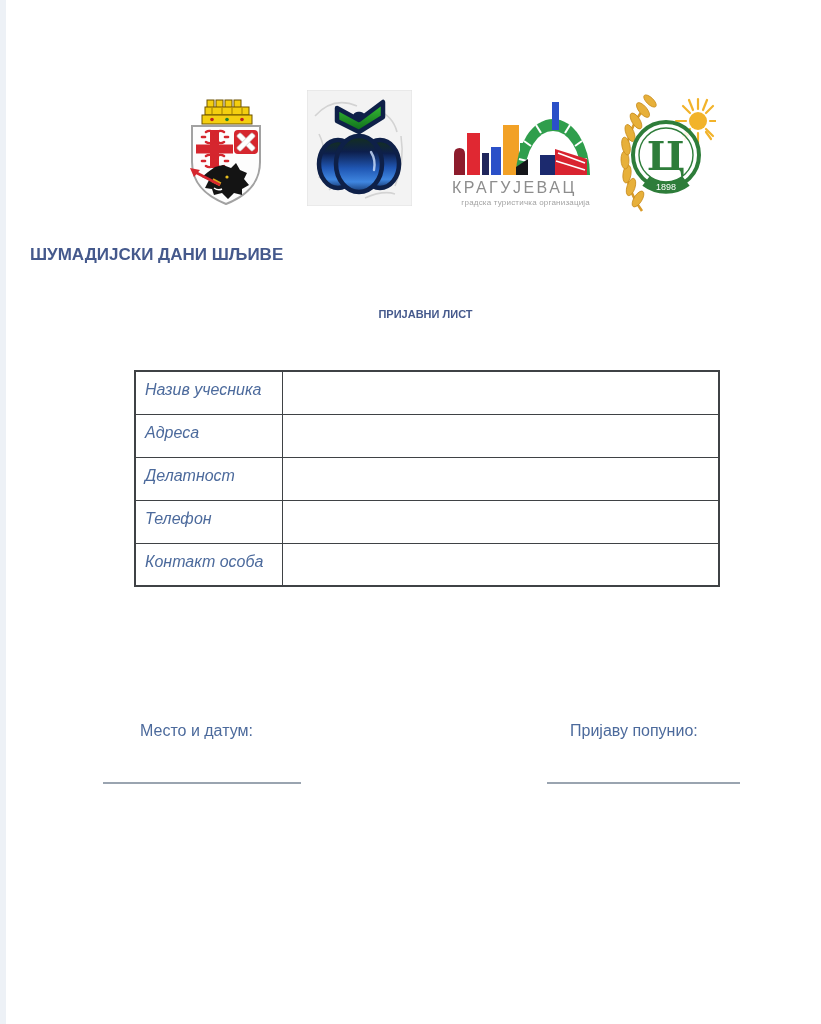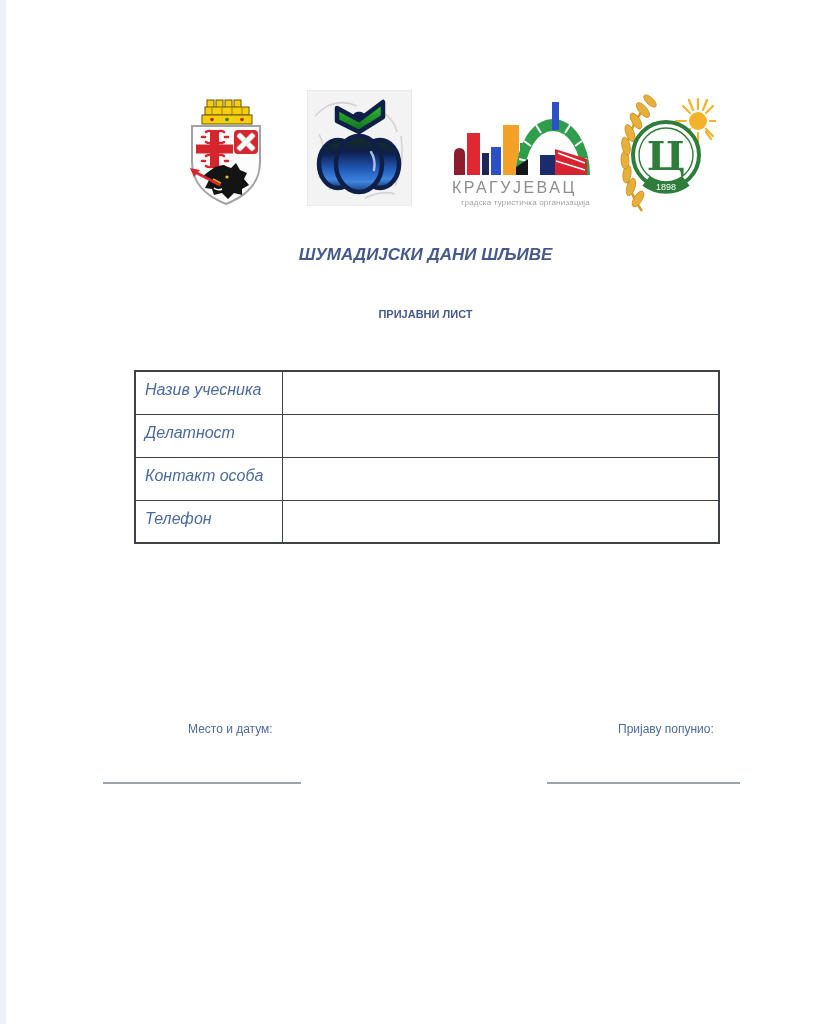--- a/index.html
+++ b/index.html
@@ -17,37 +17,37 @@
   .logo{position:absolute;}
   .logo svg{display:block;}
   .logo-coa{left:184px;top:92px;width:84px;height:118px;}
   .logo-plum{left:307px;top:90px;width:105px;height:116px;}
   .logo-krag{left:452px;top:97px;width:138px;height:120px;}
   .logo-emblem{left:612px;top:87px;width:104px;height:126px;}
   .krag-name{margin-top:2px;text-align:left;font-size:16px;letter-spacing:2.5px;color:#8d8d8d;font-weight:500;white-space:nowrap;}
   .krag-sub{margin-top:1px;text-align:right;font-size:8px;letter-spacing:.2px;color:#a3a3a3;white-space:nowrap;}
 
   
-  .title{position:absolute;left:30px;top:243px;width:791px;text-align:center;
-         color:var(--title-color);font-size:17px;font-weight:bold;line-height:23px;font-style:italic;}
+  .title{position:absolute;left:30px;top:243px;width:791px;text-align:left;
+         color:var(--title-color);font-size:17px;font-weight:bold;line-height:23px;}
   .subtitle{position:absolute;left:30px;top:308px;width:791px;text-align:center;
          color:var(--title-color);font-size:11px;font-weight:bold;}
 
   
   table.form-table{position:absolute;left:134px;top:370px;width:584px;
          border-collapse:collapse;table-layout:fixed;border:2px solid var(--border-color);}
   .form-table col.c1{width:147px;}
   .form-table col.c2{width:437px;}
   .form-table td{border:1px solid var(--border-color);height:43px;vertical-align:top;
          padding:9px 6px 0 9px;box-sizing:border-box;font-style:italic;}
   .form-table td.flabel{color:var(--label-color);font-size:16px;}
   .form-table td.fvalue{font-size:16px;color:#222;}
 
   
-  .sig{position:absolute;top:722px;color:var(--label-color);font-size:12px;margin-left:48px;}
+  .sig{position:absolute;top:722px;color:var(--label-color);font-size:16px;}
   .sig-left{left:140px;}
   .sig-right{left:570px;}
   .sigline{position:absolute;top:782px;height:2px;background:var(--line-color);}
   .sigline-left{left:103px;width:198px;}
   .sigline-right{left:547px;width:193px;}
 </style>
 </head>
 <body>
 
 <div class="page">
@@ -226,29 +226,33 @@
     <colgroup>
         <col class="c1">
         <col class="c2">
       </colgroup>
     <tbody>
       <tr>
         <td class="flabel">Назив учесника</td>
         <td class="fvalue"></td>
       </tr>
       <tr>
+        <td class="flabel">Адреса</td>
+        <td class="fvalue"></td>
+      </tr>
+      <tr>
         <td class="flabel">Делатност</td>
         <td class="fvalue"></td>
       </tr>
       <tr>
+        <td class="flabel">Телефон</td>
+        <td class="fvalue"></td>
+      </tr>
+      <tr>
         <td class="flabel">Контакт особа</td>
-        <td class="fvalue"></td>
-      </tr>
-      <tr>
-        <td class="flabel">Телефон</td>
         <td class="fvalue"></td>
       </tr>
     </tbody>
   </table>
 
   <div class="sig sig-left">Место и датум:</div>
   <div class="sig sig-right">Пријаву попунио:</div>
   <div class="sigline sigline-left"></div>
   <div class="sigline sigline-right"></div>
 </div>

